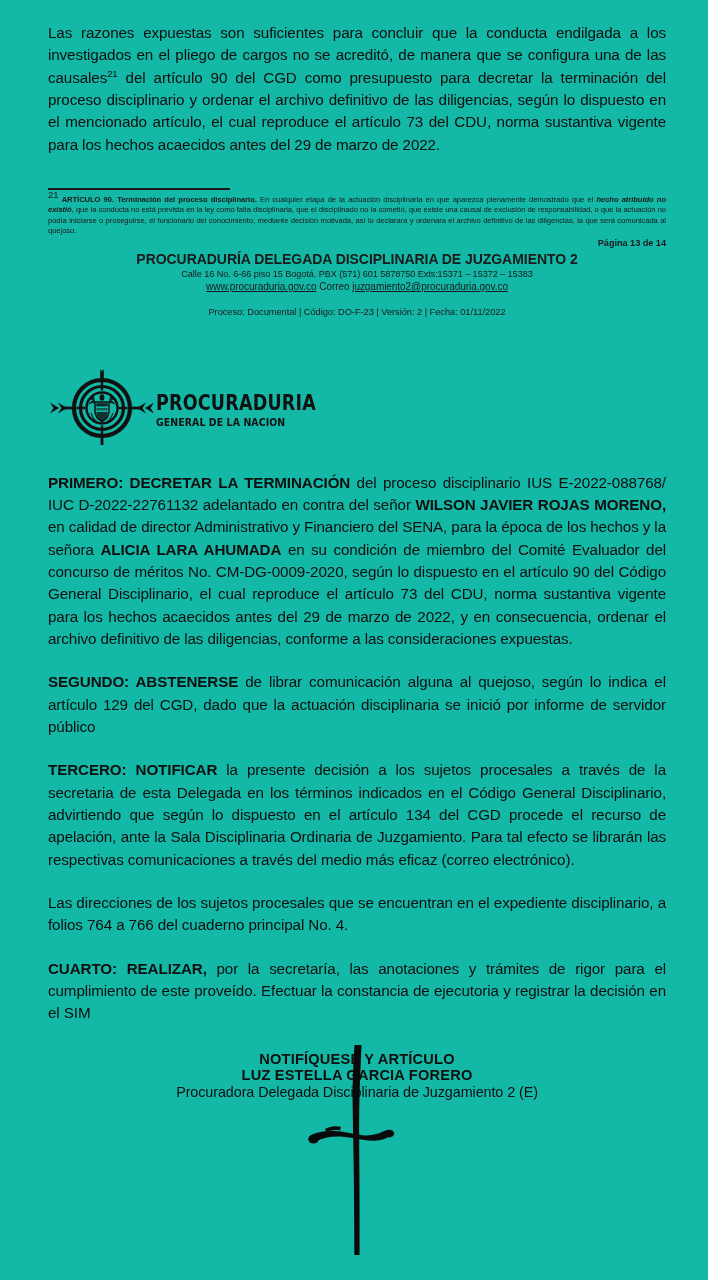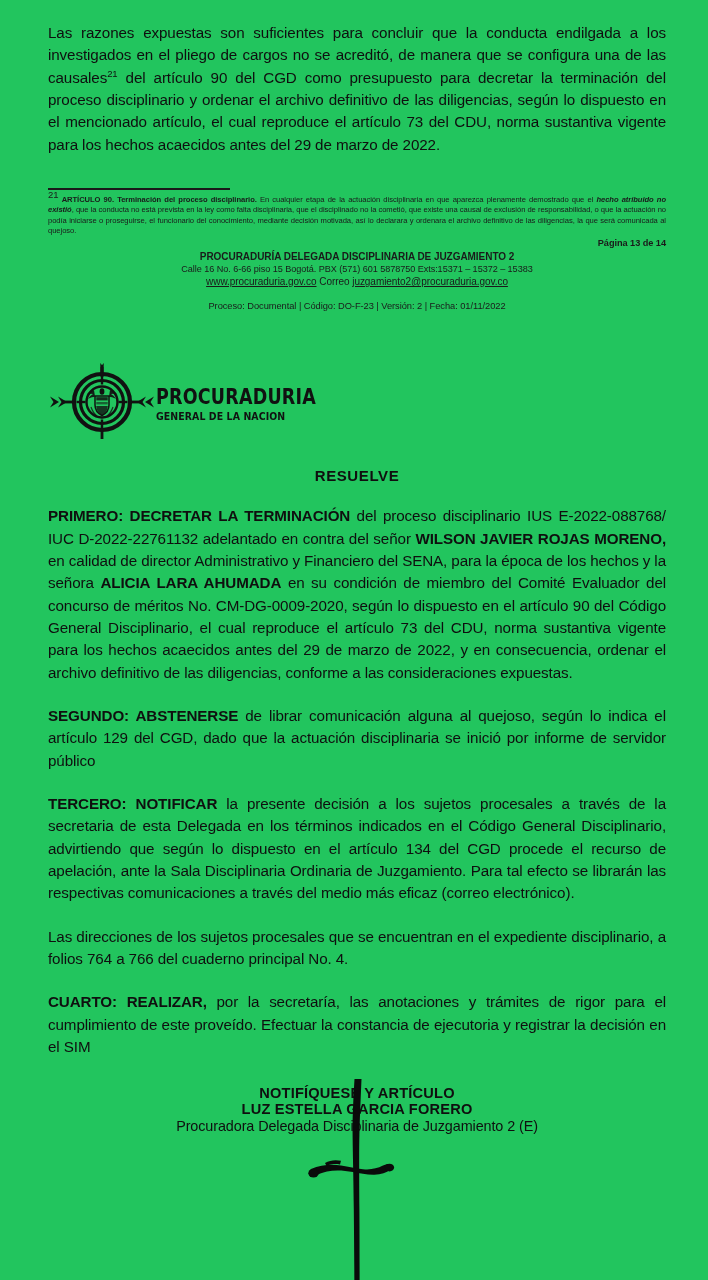--- a/index.html
+++ b/index.html
@@ -14,21 +14,21 @@
     position: relative;
     overflow: hidden;
     font-family: "Liberation Sans", sans-serif;
     color: #111111;
     -webkit-font-smoothing: antialiased;
   }
 
   .page {
     position: absolute;
     inset: 0;
-    background: #22c55e;
+    background: #14b8a6;
   }
 
   .content {
     position: absolute;
     left: 48px;
     right: 42px;
     top: 0;
   }
 
   
@@ -77,21 +77,21 @@
     margin-top: 1px;
     letter-spacing: -0.05px;
   }
 
   
   .footer-block {
     text-align: center;
     margin-top: 2px;
   }
   .footer-org {
-    font-size: 10px;
+    font-size: 14px;
     font-weight: 700;
     color: #1a1a1a;
     line-height: 1.32;
     letter-spacing: -0.05px;
   }
   .footer-addr {
     font-size: 9.1px;
     color: #1a1a1a;
     line-height: 1.34;
     letter-spacing: -0.05px;
@@ -268,21 +268,20 @@
             <path d="M65 44 q-2 6 -6 9" fill="none" stroke="#111111" stroke-width="1.2" opacity="0.8"></path>
           </g>
         </svg>
       </span>
       <div class="emblem-word">
         <span class="l1">PROCURADURIA</span>
         <span class="l2">GENERAL DE LA NACION</span>
       </div>
     </div>
 
-    <div class="resuelve">RESUELVE</div>
 
     <div id="resolution-items">
         <p class="para section tight"><b>PRIMERO: DECRETAR LA TERMINACIÓN</b><span> del proceso disciplinario IUS E-2022-088768/ IUC D-2022-22761132 adelantado en contra del señor </span><b>WILSON JAVIER ROJAS MORENO,</b><span> en calidad de director Administrativo y Financiero del SENA, para la época de los hechos y la señora </span><b>ALICIA LARA AHUMADA</b><span> en su condición de miembro del Comité Evaluador del concurso de méritos No. CM-DG-0009-2020, según lo dispuesto en el artículo 90 del Código General Disciplinario, el cual reproduce el artículo 73 del CDU, norma sustantiva vigente para los hechos acaecidos antes del 29 de marzo de 2022, y en consecuencia, ordenar el archivo definitivo de las diligencias, conforme a las consideraciones expuestas.</span></p>
         <p class="para section"><b>SEGUNDO: ABSTENERSE</b><span> de librar comunicación alguna al quejoso, según lo indica el artículo 129 del CGD, dado que la actuación disciplinaria se inició por informe de servidor público</span></p>
         <p class="para section"><b>TERCERO: NOTIFICAR</b><span> la presente decisión a los sujetos procesales a través de la secretaria de esta Delegada en los términos indicados en el Código General Disciplinario, advirtiendo que según lo dispuesto en el artículo 134 del CGD procede el recurso de apelación, ante la Sala Disciplinaria Ordinaria de Juzgamiento. Para tal efecto se librarán las respectivas comunicaciones a través del medio más eficaz (correo electrónico).</span></p>
         <p class="para section"><span>Las direcciones de los sujetos procesales que se encuentran en el expediente disciplinario, a folios 764 a 766 del cuaderno principal No. 4.</span></p>
         <p class="para section"><b>CUARTO: REALIZAR,</b><span> por la secretaría, las anotaciones y trámites de rigor para el cumplimiento de este proveído. Efectuar la constancia de ejecutoria y registrar la decisión en el SIM</span></p>
       </div>
 
     <div class="notif">NOTIFÍQUESE Y ARTÍCULO</div>

